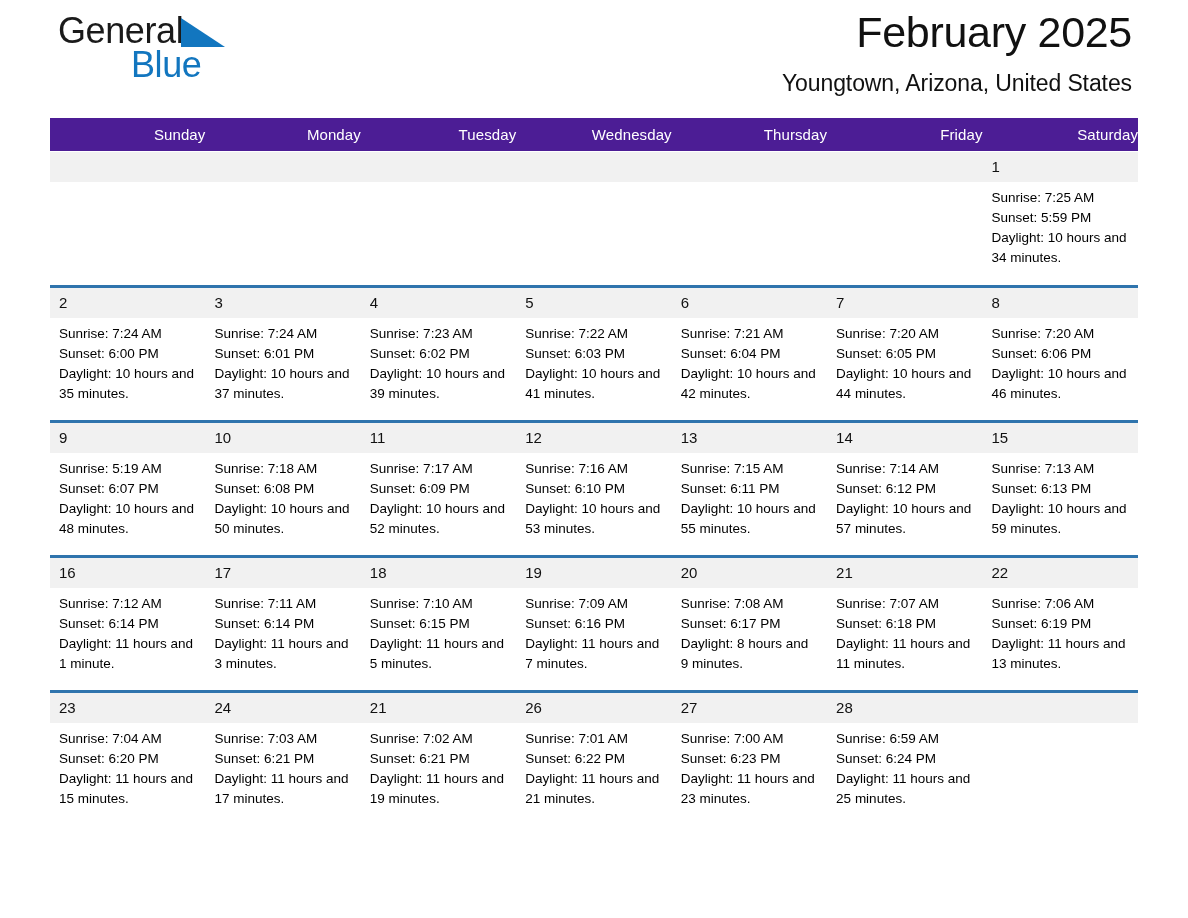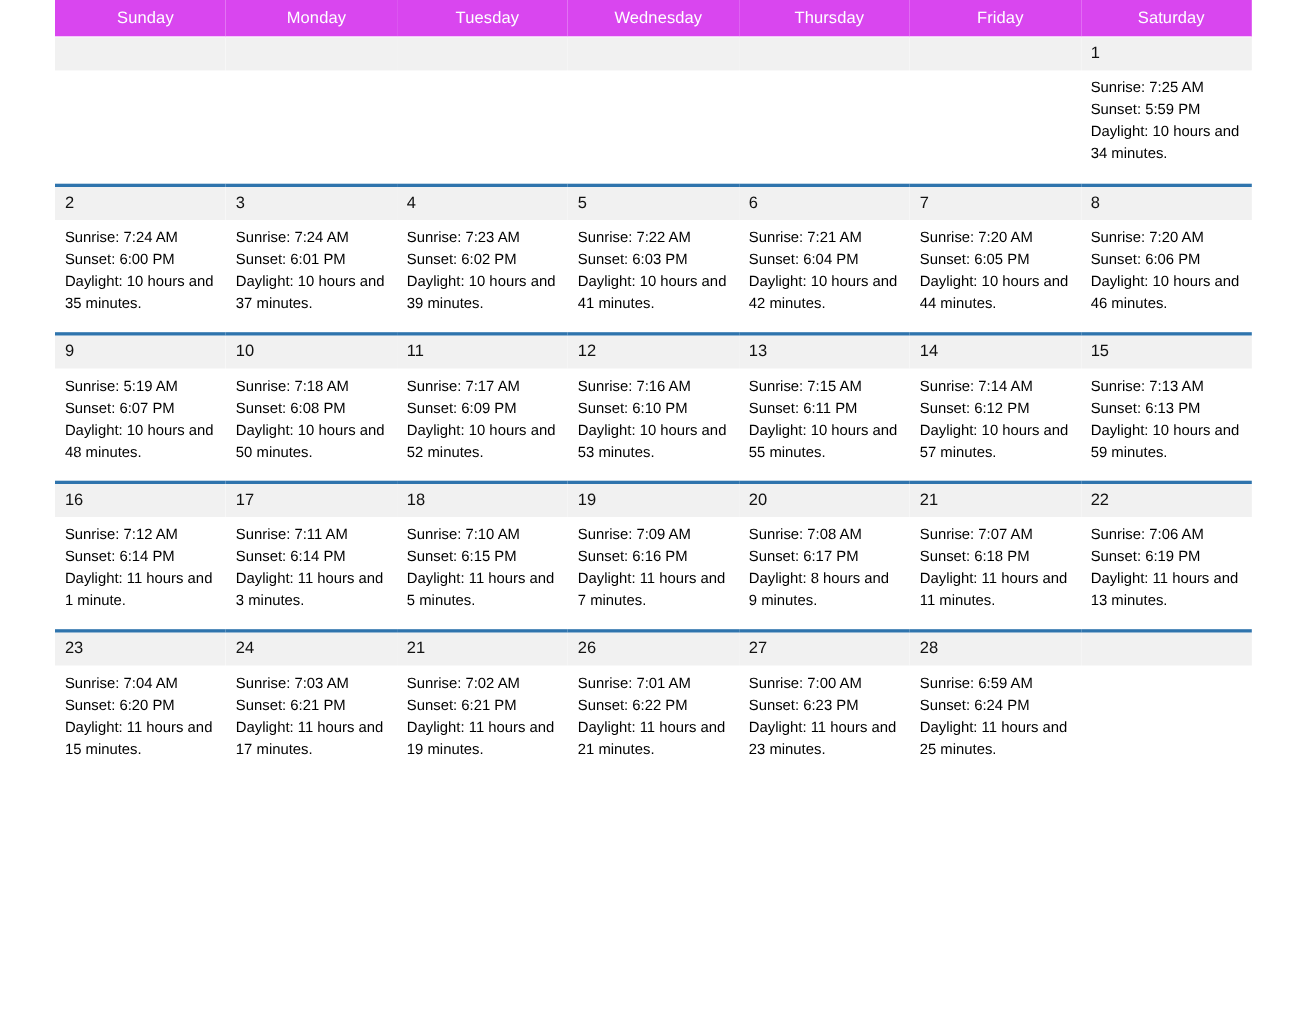--- a/index.html
+++ b/index.html
@@ -85,25 +85,25 @@
 
   
   .calendar {
     width: 1088px;
     border-collapse: collapse;
     table-layout: fixed;
   }
   .calendar col { width: 155.43px; }
 
   thead th {
-    background: #d946ef;
+    background: #4c1d95;
     color: #ffffff;
     font-size: 15px;
     font-weight: 400;
-    text-align: center;
+    text-align: right;
     padding: 6px 0 7px 9px;
     height: 20px;
     vertical-align: middle;
     letter-spacing: 0.1px;
   }
 
   tbody tr { height: 135px; }
 
   tbody td {
     vertical-align: top;
@@ -130,20 +130,35 @@
     color: #000000;
   }
   .details div { white-space: nowrap; }
   .details .wrap2 { white-space: normal; }
 </style>
 </head>
 <body>
 
 <div class="page">
 
+  <div class="header">
+
+    <div class="brand">
+      <span class="brand-line1"><span>General</span><span class="brand-tri"><svg width="44" height="30" viewBox="0 0 44 30" xmlns="http://www.w3.org/2000/svg">
+              <polygon points="0,1 44,30 0,30" fill="#1276bf"></polygon>
+            </svg></span></span>
+      <span class="brand-line2">Blue</span>
+    </div>
+
+    <div class="title-wrap">
+      <div class="month-title">February 2025</div>
+      <div class="location-title">Youngtown, Arizona, United States</div>
+    </div>
+
+  </div>
 
   <table class="calendar">
     <colgroup>
       <col>
         <col>
         <col>
         <col>
         <col>
         <col>
         <col>

